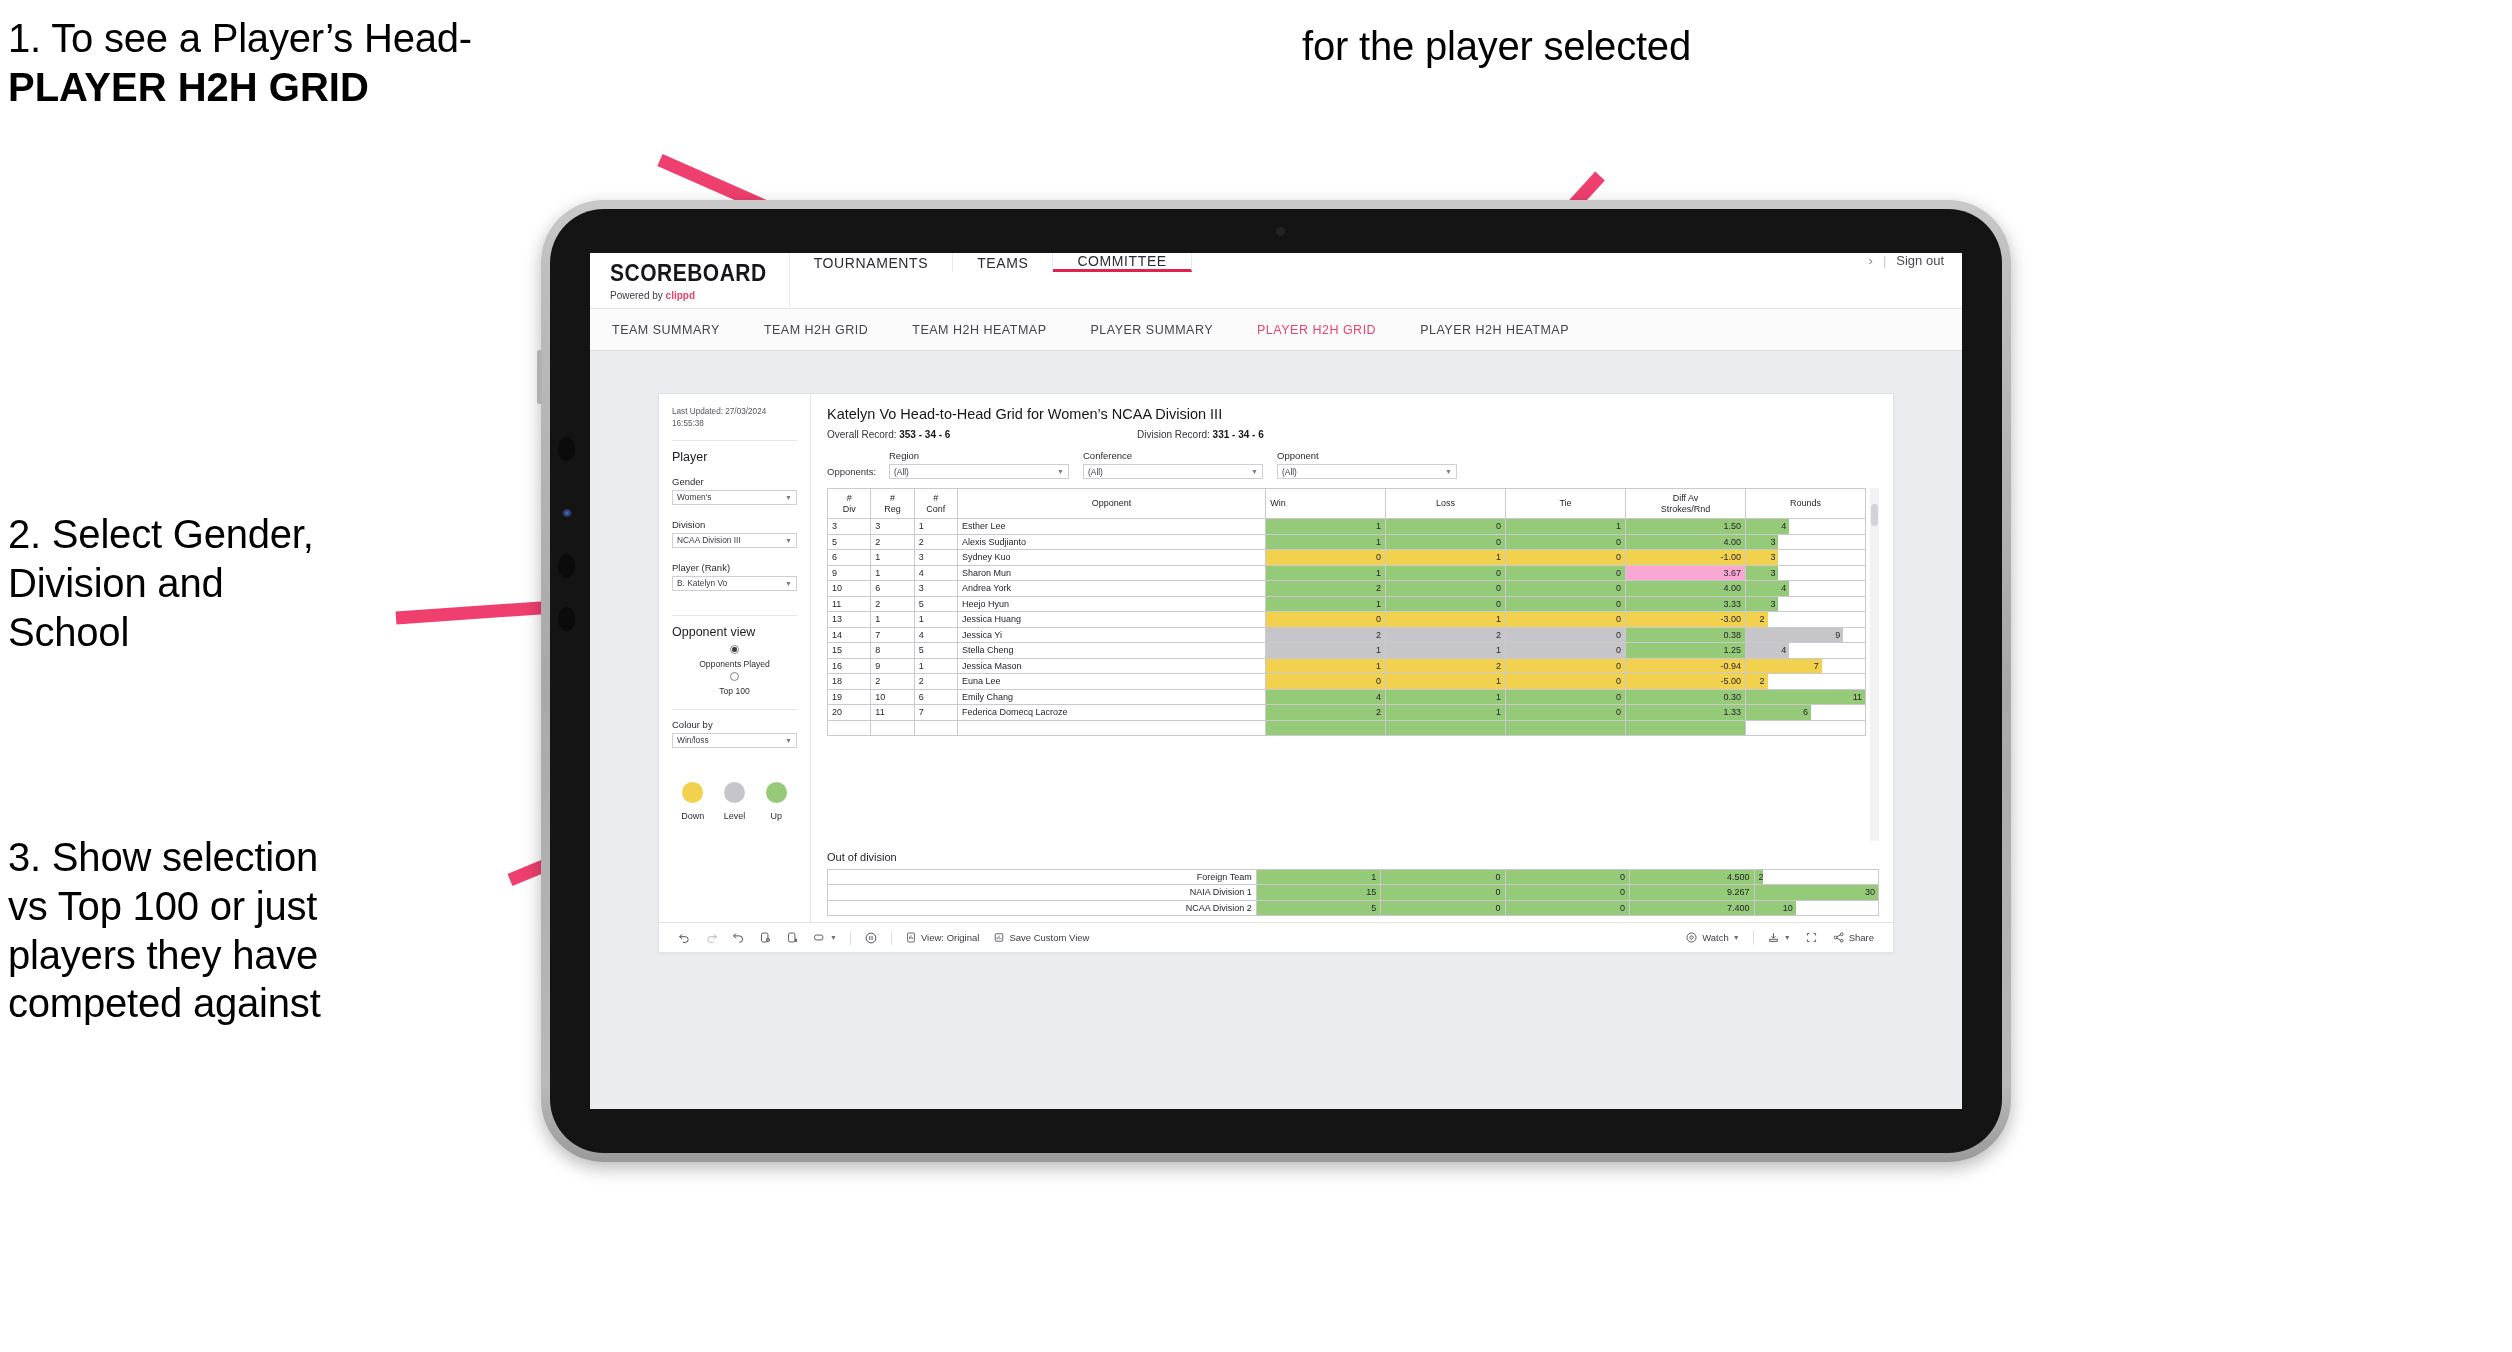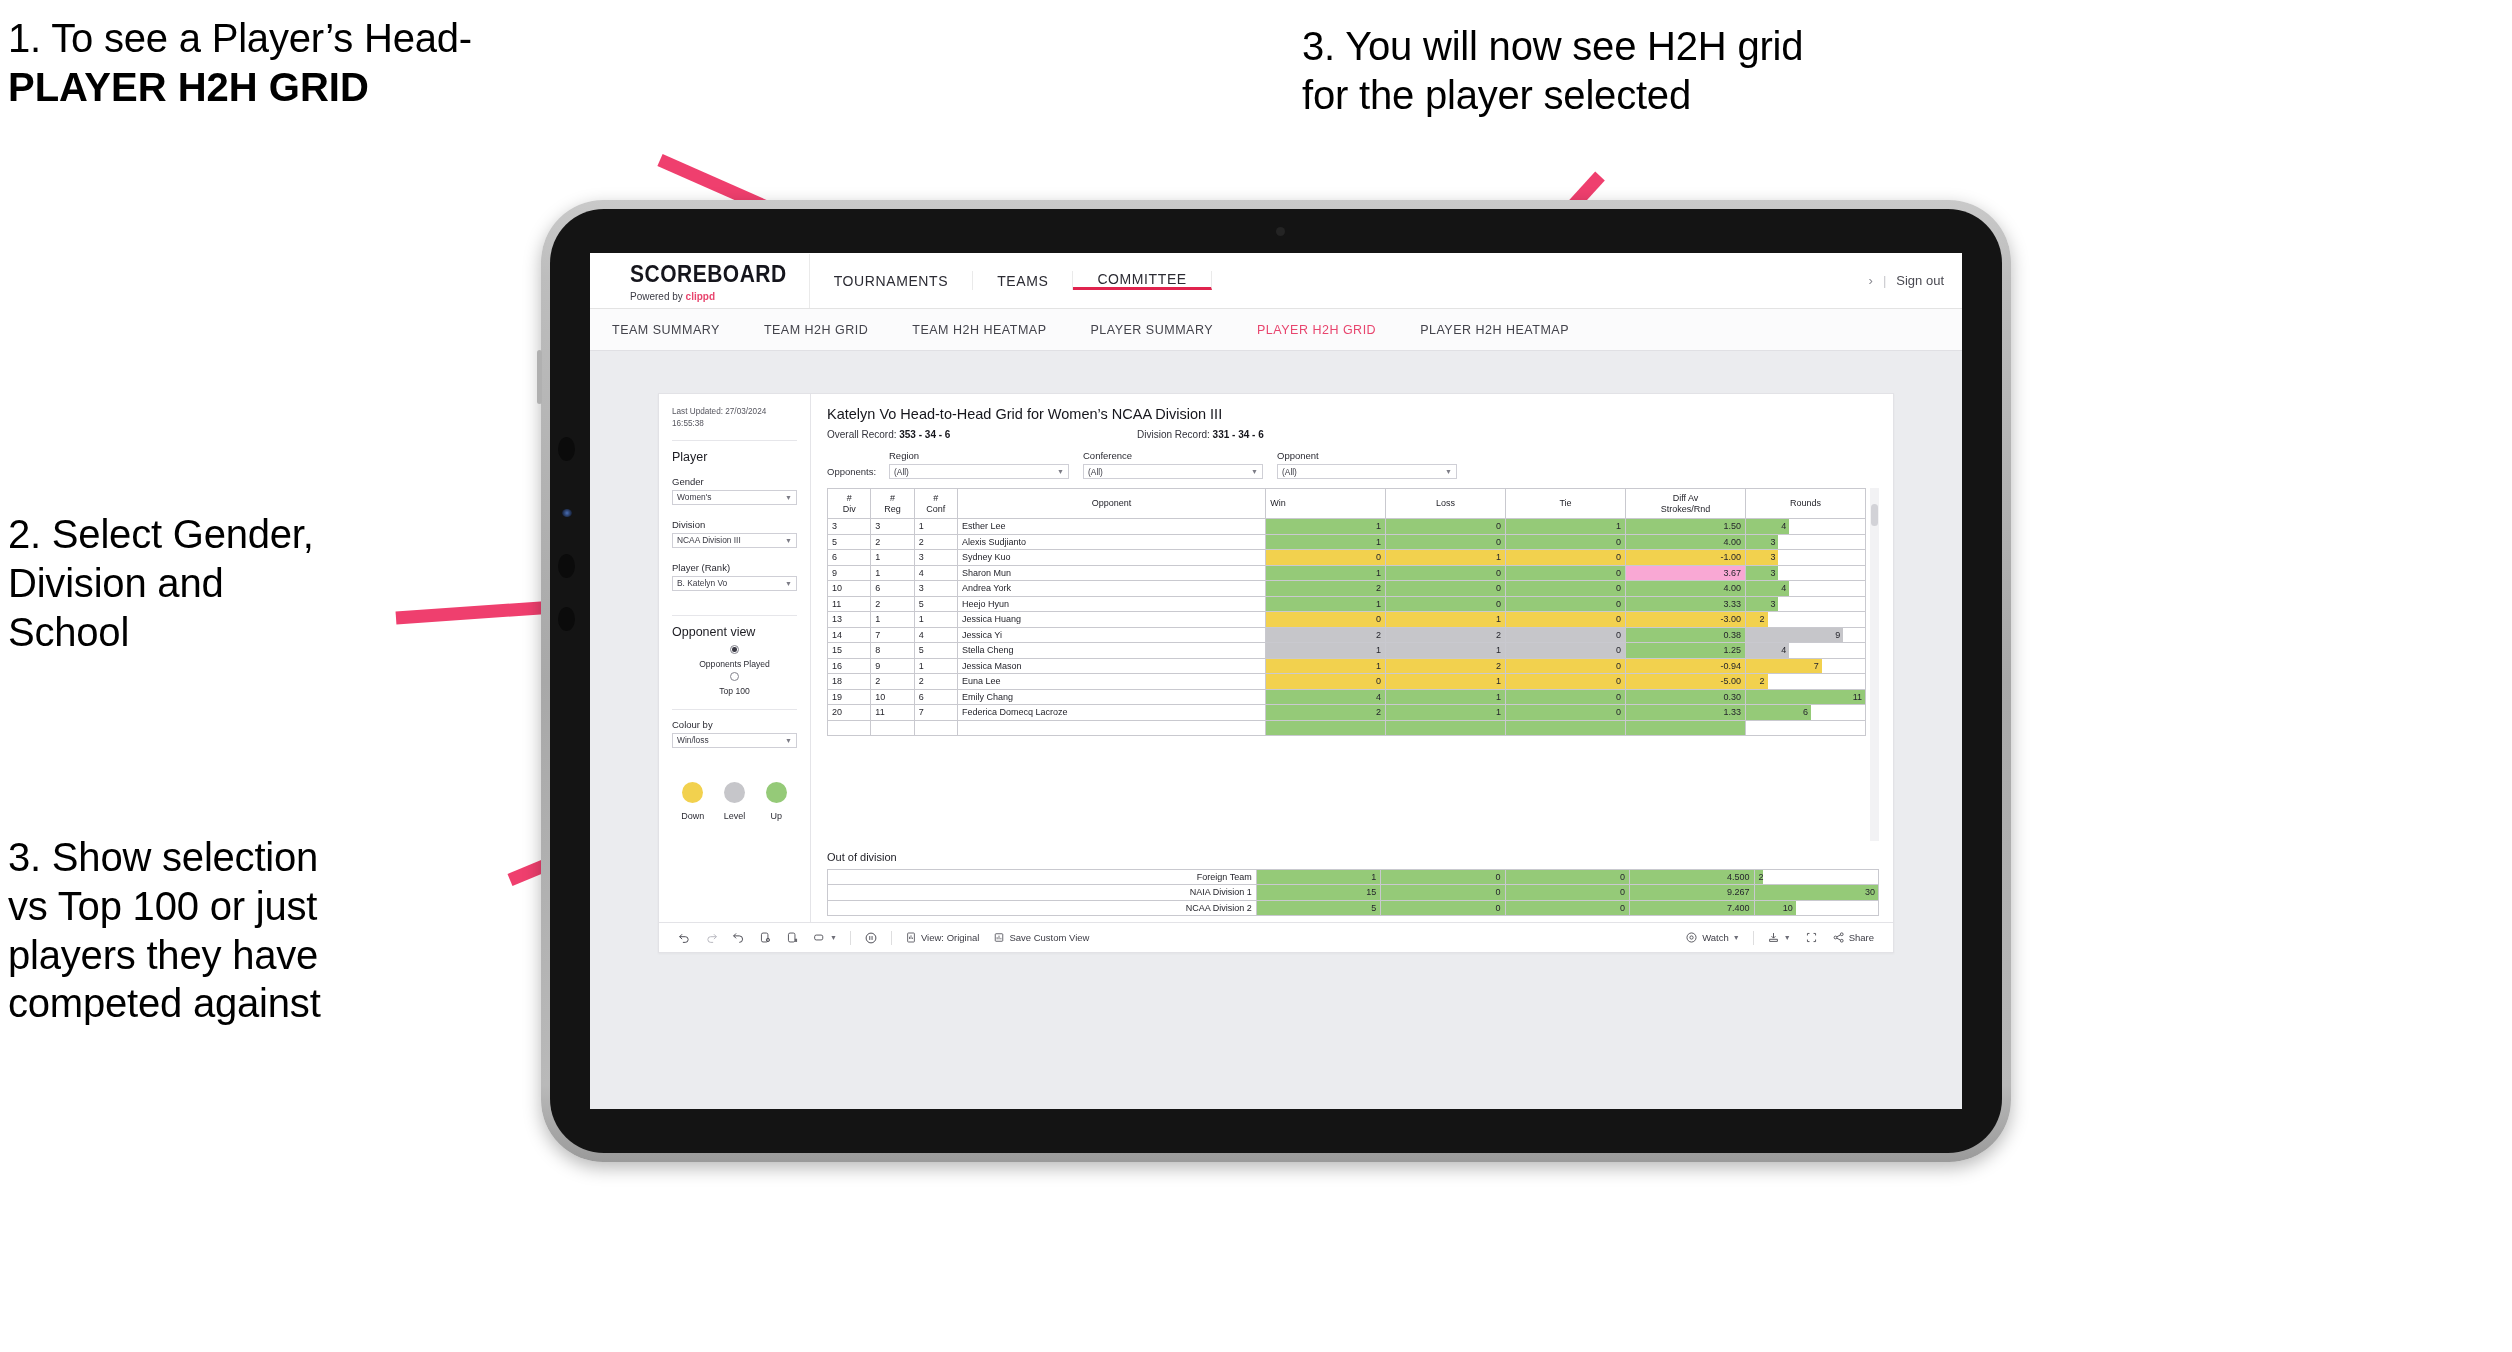--- a/index.html
+++ b/index.html
@@ -54,23 +54,22 @@
   #screen {
     width: 100%; height: 100%;
     background: #ebecef;
     overflow: hidden;
     position: relative;
   }
 
   
   .topnav {
     background: #ffffff; height: 56px;
-    display: flex; align-items: center;
+    display: flex; align-items: flex-start;
     border-bottom: 1px solid #e3e3e3;
-    padding-left: 20px;
   }
   .brand { padding: 8px 22px 6px 20px; display: flex; flex-direction: column; justify-content: center;
            border-right: 1px solid #eaeaea; }
   .brand-name { font-size: 21px; font-weight: bold; letter-spacing: 0.5px; color: #15151c;
                 font-family: "Liberation Sans", sans-serif; transform: scaleY(1.12); transform-origin: left center; }
   .brand-sub { font-size: 10px; color: #3b3b44; margin-top: 5px; }
   .brand-sub .clippd { color: #e8456e; font-weight: bold; }
   .topnav-items { display: flex; align-items: stretch; }
   .topnav-item {
     display: flex; align-items: center; padding: 0 24px;
@@ -212,21 +211,20 @@
   </div>
 
   <div class="annot" id="annot-3">
     <div>3. Show selection</div>
     <div>vs Top 100 or just</div>
     <div>players they have</div>
     <div>competed against</div>
   </div>
 
   <div class="annot" id="annot-4">
-    <div>3. You will now see H2H grid</div>
     <div>for the player selected</div>
   </div>
 
   <div id="tablet">
     <div class="side-btn" style="top:150px; height:54px;"></div>
     <div id="tablet-inner">
       <div class="cam" style="top:18px; left:50%;"></div>
       <div class="edge-dot" style="top:228px;"></div>
       <div class="edge-led" style="top:300px;"></div>
       <div class="edge-dot" style="top:345px;"></div>

